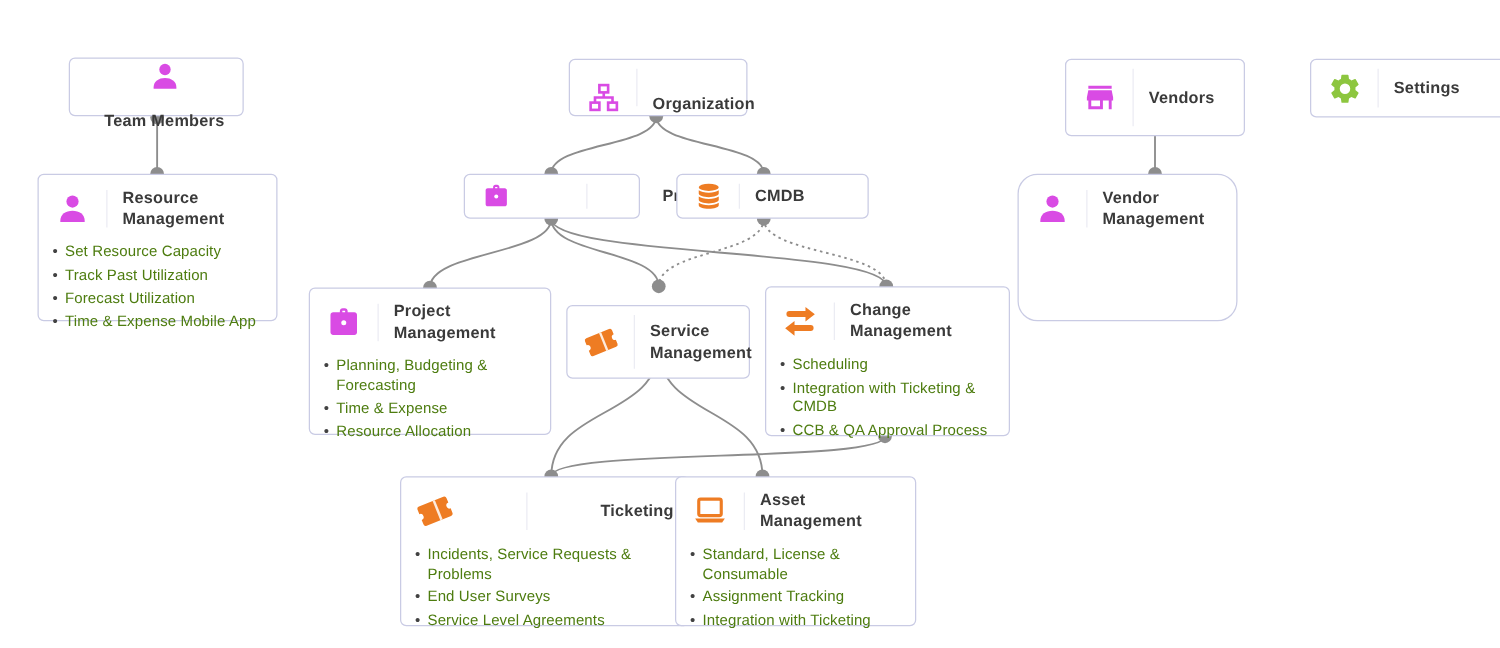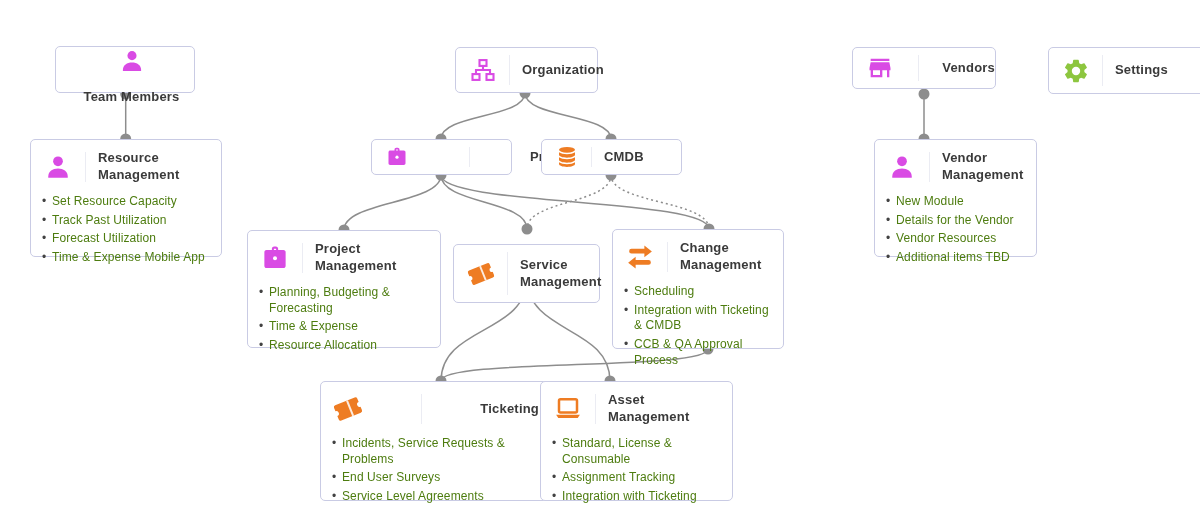--- a/index.html
+++ b/index.html
@@ -22,30 +22,30 @@
   .hdr{display:flex;align-items:center;padding:10px 12px 2px 12px;justify-content:space-between;}
   .hdr .vdiv{margin:2px 12px;height:30px;align-self:auto;}
   ul.items{list-style:none;margin:8px 0 0 0;padding:0 10px 10px 10px;}
   ul.items li{
     position:relative;padding-left:11px;margin:0 0 3px 0;
     font-size:12px;color:#4d7c0f;line-height:1.31;letter-spacing:.1px;
   }
   ul.items li::before{content:"\2022";position:absolute;left:1px;color:#424242;}
   
   #n-team-members{left:55px;top:46px;width:140px;height:47px;flex-direction:column;}
-  #n-organization{left:455px;top:47px;width:143px;height:46px;}
-  #n-vendors{left:852px;top:47px;width:144px;height:42px;justify-content:space-between;}
+  #n-organization{left:455px;top:47px;width:143px;height:46px;align-items:flex-end;}
+  #n-vendors{left:852px;top:47px;width:144px;height:62px;}
   #n-settings{left:1048px;top:47px;width:171px;height:47px;}
   #n-resource-management{left:30px;top:139px;width:192px;height:118px;}
   #n-projects{left:371px;top:139px;width:141px;height:36px;gap:48px;}
-  #n-cmdb{left:541px;top:139px;width:141px;height:36px;}
-  #n-vendor-management{left:874px;top:139px;width:163px;height:118px;}
+  #n-cmdb{left:541px;top:139px;width:154px;height:36px;}
+  #n-vendor-management{left:814px;top:139px;width:176px;height:118px;border-radius:16px;}
   #n-project-management{left:247px;top:230px;width:194px;height:118px;}
   #n-service-management{left:453px;top:244px;width:147px;height:59px;}
-  #n-change-management{left:612px;top:229px;width:172px;height:120px;}
+  #n-change-management{left:612px;top:229px;width:196px;height:120px;}
   #n-ticketing{left:320px;top:381px;width:232px;height:120px;}
   #n-asset-management{left:540px;top:381px;width:193px;height:120px;}
 </style>
 </head>
 <body>
 
 <div id="canvas">
 
   <svg id="wires" width="1200" height="518" viewBox="0 0 1200 518">
     <g fill="none" stroke="#8d8d8d" stroke-width="1.5">
@@ -176,26 +176,20 @@
     <div class="hdr">
       <span class="icon">
         <svg width="30" height="30" viewBox="0 0 24 24" fill="#d94be4">
             <circle cx="12" cy="7.4" r="3.9"></circle>
             <path d="M4.2 19.6c0-4.1 3.5-6.4 7.8-6.4s7.8 2.3 7.8 6.4v.9H4.2z"></path>
           </svg>
       </span>
       <span class="vdiv"></span>
       <span class="title">Vendor Management</span>
     </div>
-    <ul class="items">
-        <li>New Module</li>
-        <li>Details for the Vendor</li>
-        <li>Vendor Resources</li>
-        <li>Additional items TBD</li>
-      </ul>
   </div>
 
   <div class="node big" id="n-project-management">
     <div class="hdr">
       <span class="icon">
         <svg width="30" height="30" viewBox="0 0 24 24" fill="#d94be4">
             <path d="M9.5 5.5V4.6c0-1 .8-1.8 1.8-1.8h1.4c1 0 1.8.8 1.8 1.8v.9h4.3c1 0 1.7.8 1.7 1.7v11.1c0 1-.8 1.7-1.7 1.7H5.2c-1 0-1.7-.8-1.7-1.7V7.2c0-1 .8-1.7 1.7-1.7h4.3zm1.6-1v1h1.8v-1h-1.8z"></path>
             <circle cx="12" cy="12.2" r="1.6" fill="#ffffff"></circle>
           </svg>
       </span>

